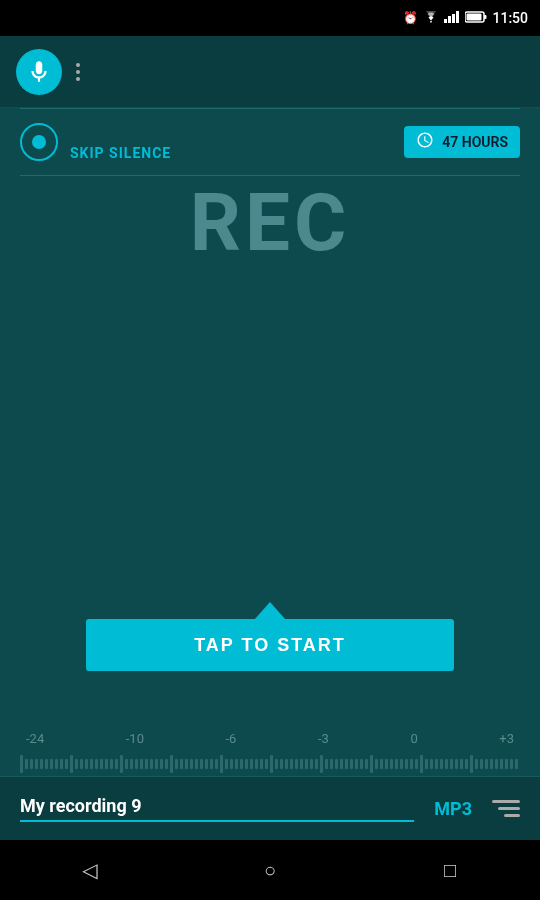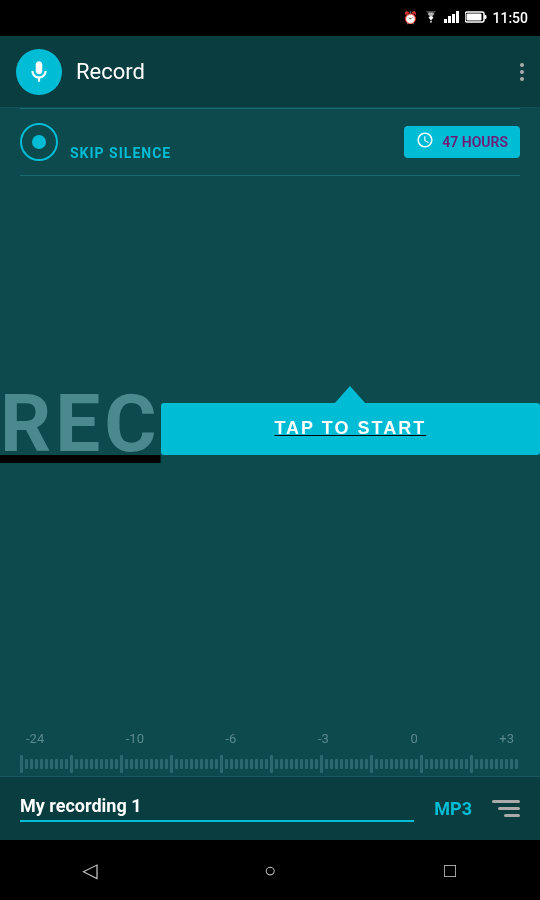--- a/index.html
+++ b/index.html
@@ -148,46 +148,46 @@
       background: #00bcd4;
       border-radius: 4px;
       padding: 5px 12px;
       cursor: pointer;
     }
     .clock-icon {
       color: #fff;
       font-size: 16px;
     }
     .hours-text {
-      color: #701a75;
+      color: #0f172a;
       font-size: 14px;
       font-weight: 600;
     }
 
     
     .rec-container {
       display: flex;
       align-items: center;
-      justify-content: center;
+      justify-content: space-between;
       flex: 1;
+      flex-direction: column;
       position: relative;
       padding-bottom: 40px;
-      text-decoration: underline;
     }
     .rec-text {
       color: #4a8a8e;
       font-size: 80px;
       font-weight: 700;
       letter-spacing: 4px;
     }
 
     
     .tap-btn-wrapper {
       position: relative;
-      width: 460px;
+      width: 368px;
       margin-top: 10px;
     }
     .tap-arrow {
       width: 0;
       height: 0;
       border-left: 16px solid transparent;
       border-right: 16px solid transparent;
       border-bottom: 18px solid #00bcd4;
       position: absolute;
       top: -17px;
@@ -329,21 +329,20 @@
   </div>
 </div>
 
 <div class="toolbar">
   <div class="toolbar-icon">
     <svg viewBox="0 0 24 24">
       <path d="M12 14c1.66 0 3-1.34 3-3V5c0-1.66-1.34-3-3-3S9 3.34 9 5v6c0 1.66 1.34 3 3 3z"></path>
       <path d="M17 11c0 2.76-2.24 5-5 5s-5-2.24-5-5H5c0 3.53 2.61 6.43 6 6.92V21h2v-3.08c3.39-.49 6-3.39 6-6.92h-2z"></path>
     </svg>
   </div>
-  <span class="toolbar-title">Record</span>
   <div class="toolbar-more">
     <div class="dot"></div>
     <div class="dot"></div>
     <div class="dot"></div>
   </div>
 </div>
 
 <div class="main">
 
   <div class="divider"></div>
@@ -485,21 +484,21 @@
           <div style="width: 3px; height: 10px; border-radius: 1px; flex-shrink: 0; background: rgb(42, 106, 110);"></div>
           <div style="width: 3px; height: 10px; border-radius: 1px; flex-shrink: 0; background: rgb(42, 106, 110);"></div>
           <div style="width: 3px; height: 10px; border-radius: 1px; flex-shrink: 0; background: rgb(42, 106, 110);"></div>
           <div style="width: 3px; height: 10px; border-radius: 1px; flex-shrink: 0; background: rgb(42, 106, 110);"></div>
           <div style="width: 3px; height: 10px; border-radius: 1px; flex-shrink: 0; background: rgb(42, 106, 110);"></div>
         </div>
     </div>
   </div>
 
   <div class="recording-row">
-    <span class="recording-name">My recording 1</span>
+    <span class="recording-name">My recording 9</span>
     <span class="recording-format">MP3</span>
     <div class="export-icon">
       <div class="export-line"></div>
       <div class="export-line"></div>
       <div class="export-line"></div>
     </div>
   </div>
 
 </div>
 

